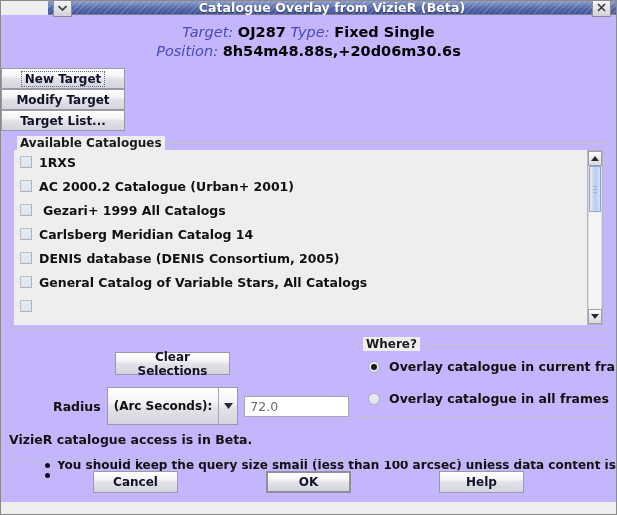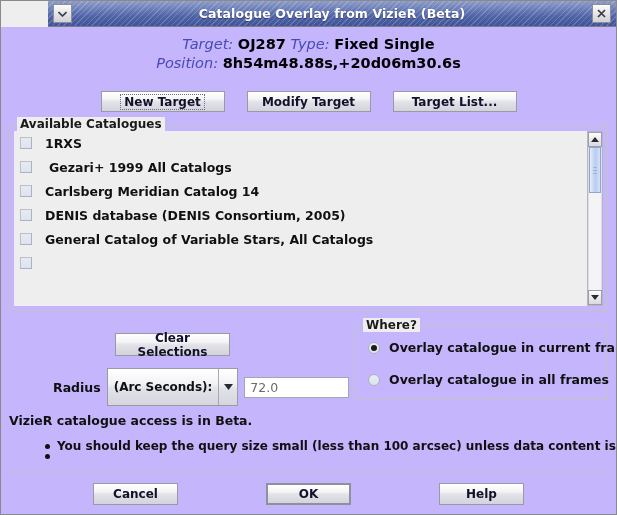--- a/index.html
+++ b/index.html
@@ -17,21 +17,21 @@
     height: 515px;
     box-sizing: border-box;
     background: #eeeeee;
     border: 1px solid #8a8a8a;
     overflow: hidden;
   }
 
   
   .titlebar {
     position: relative;
-    height: 26px;
+    height: 14px;
     box-sizing: border-box;
     background:
       repeating-linear-gradient(135deg,
         rgba(255,255,255,0.18) 0px,
         rgba(255,255,255,0.18) 1px,
         rgba(255,255,255,0.0) 1px,
         rgba(255,255,255,0.0) 4px),
       linear-gradient(to bottom, #8c9cc8 0%, #6679b4 38%, #4f63a6 62%, #3f5397 100%);
     border-bottom: 1px solid #7c7c88;
     display: flex;
@@ -119,22 +119,22 @@
     display: inline-block;
     line-height: 14px;
   }
   .btn.default {
     border: 2px solid #8f9099;
   }
 
   .target-buttons {
     display: flex;
     justify-content: center;
-    gap: 22px;
-    margin-top: 18px;
+    margin-top: 7px;
+    flex-direction: column;
   }
   .target-buttons .btn { height: 21px; }
   .btn-new-target { width: 124px; }
   .btn-modify-target { width: 124px; }
   .btn-target-list { width: 124px; }
 
   
   .groupbox {
     position: relative;
     border: 1px solid #c3c3c3;
@@ -165,21 +165,21 @@
   .cat-list {
     flex: 1;
     overflow: hidden;
     position: relative;
   }
   .cat-item {
     display: flex;
     align-items: center;
     height: 24px;
     padding-left: 6px;
-    gap: 13px;
+    gap: 7px;
   }
   .checkbox {
     width: 12px;
     height: 12px;
     box-sizing: border-box;
     flex: 0 0 auto;
     background: linear-gradient(to bottom, #e6ebf2 0%, #dde4ee 100%);
     border: 1px solid #a9b2c0;
     border-top-color: #b8c0cc;
     border-left-color: #b8c0cc;
@@ -439,20 +439,24 @@
       </div>
     </div>
 
     <div class="groupbox catalogues-group">
       <div class="gb-title">Available Catalogues</div>
       <div class="cat-list-wrap">
         <div class="cat-list" id="cat-list">
             <div class="cat-item">
               <span class="checkbox"></span>
               <span class="cat-label">1RXS</span>
+            </div>
+            <div class="cat-item">
+              <span class="checkbox"></span>
+              <span class="cat-label">AC 2000.2 Catalogue (Urban+ 2001)</span>
             </div>
             <div class="cat-item indent">
               <span class="checkbox"></span>
               <span class="cat-label">Gezari+ 1999 All Catalogs</span>
             </div>
             <div class="cat-item">
               <span class="checkbox"></span>
               <span class="cat-label">Carlsberg Meridian Catalog 14</span>
             </div>
             <div class="cat-item">

